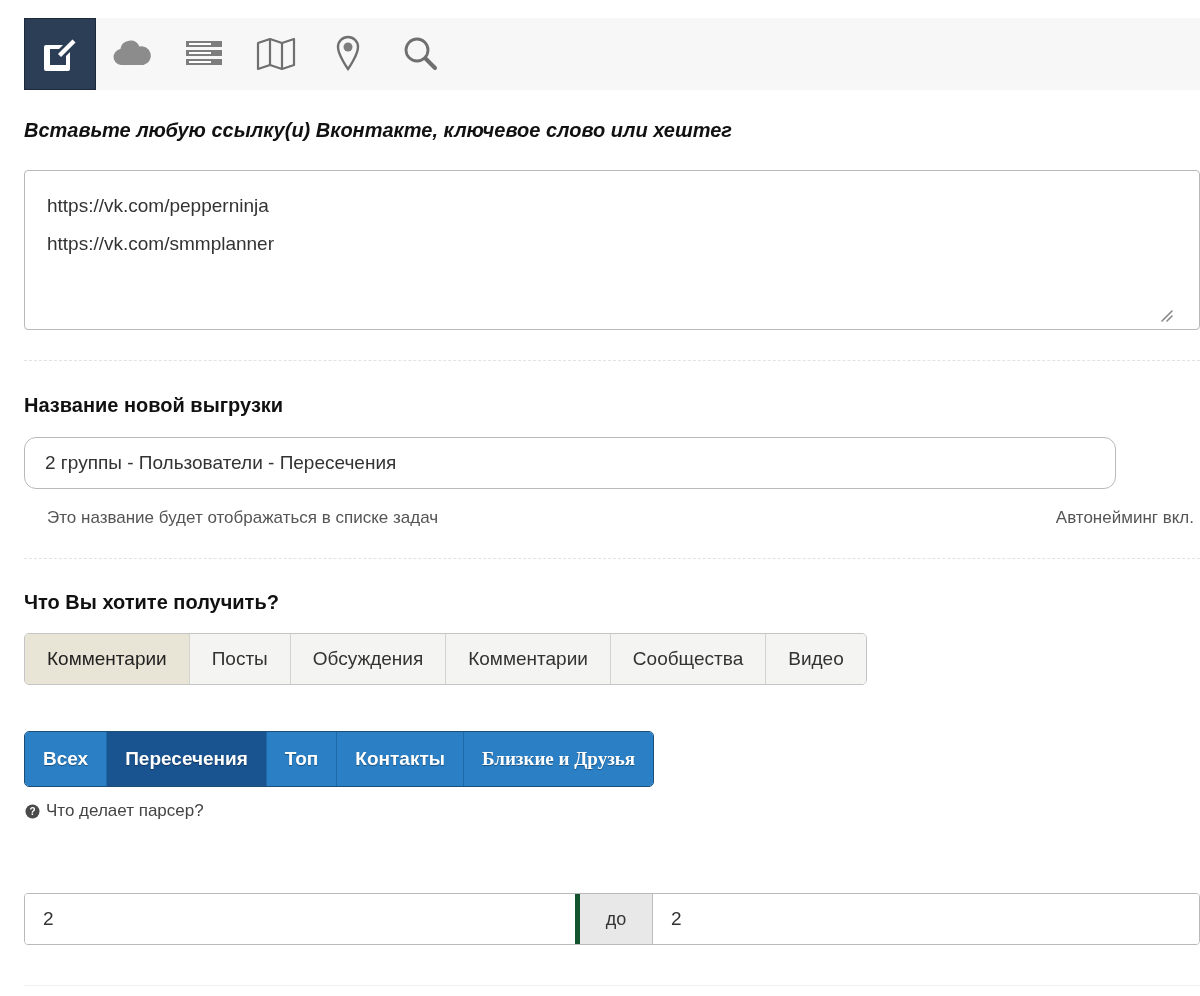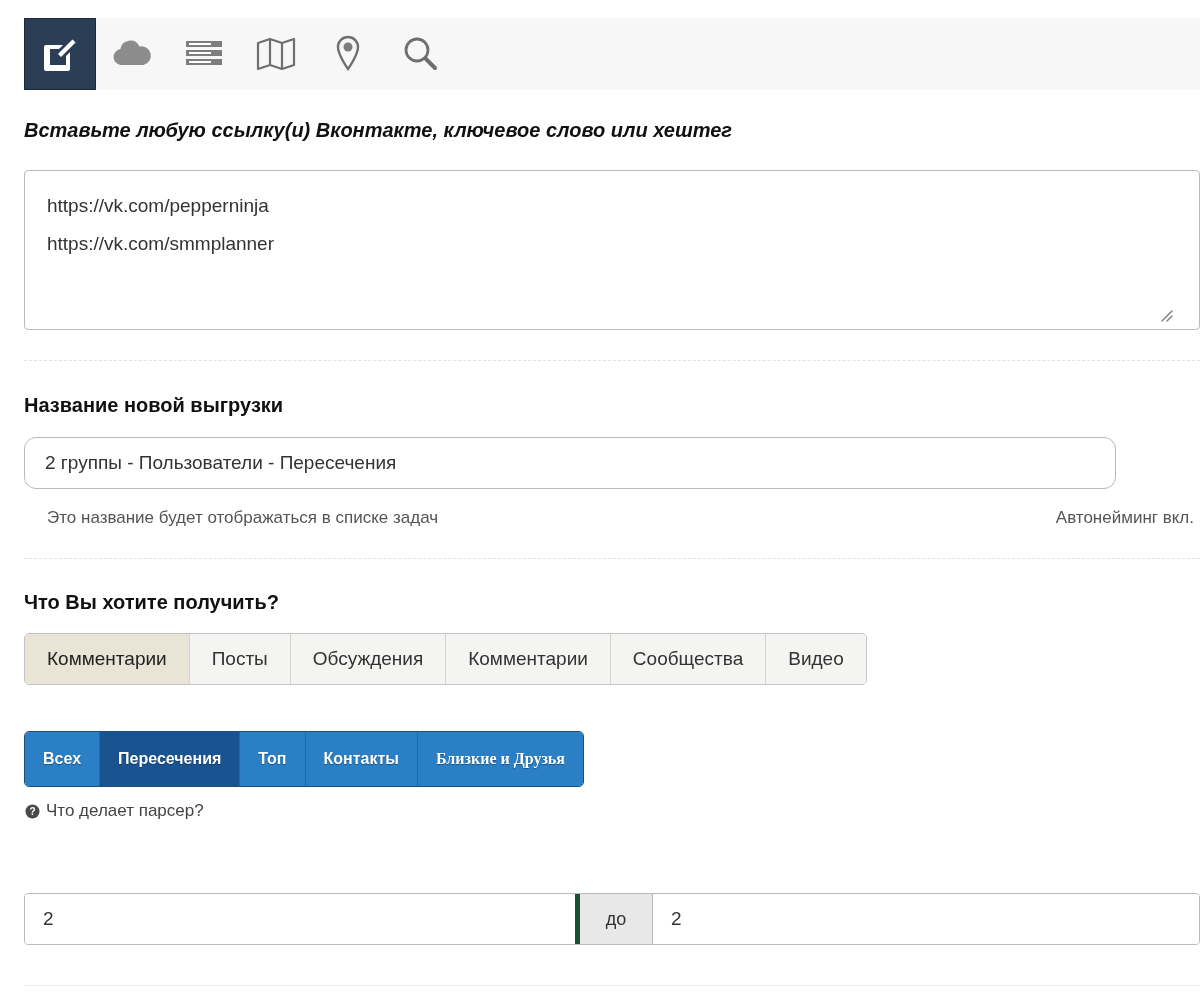--- a/index.html
+++ b/index.html
@@ -148,21 +148,21 @@
     border: 1px solid #1b4f77;
     border-radius: 5px;
     overflow: hidden;
   }
   .blue-item {
     height: 54px;
     display: flex;
     align-items: center;
     justify-content: center;
     padding: 0 18px;
-    font-size: 16px;
+    font-size: 19px;
     font-weight: bold;
     color: #ffffff;
     background: #2b7fc4;
     border-right: 1px solid #1e6aa8;
     white-space: nowrap;
     text-shadow: 0 1px 1px rgba(0,0,0,0.35);
   }
   .blue-item:last-child { border-right: none; font-family: Liberation Serif, serif; }
   .blue-item.selected {
     background: #1a5490;

